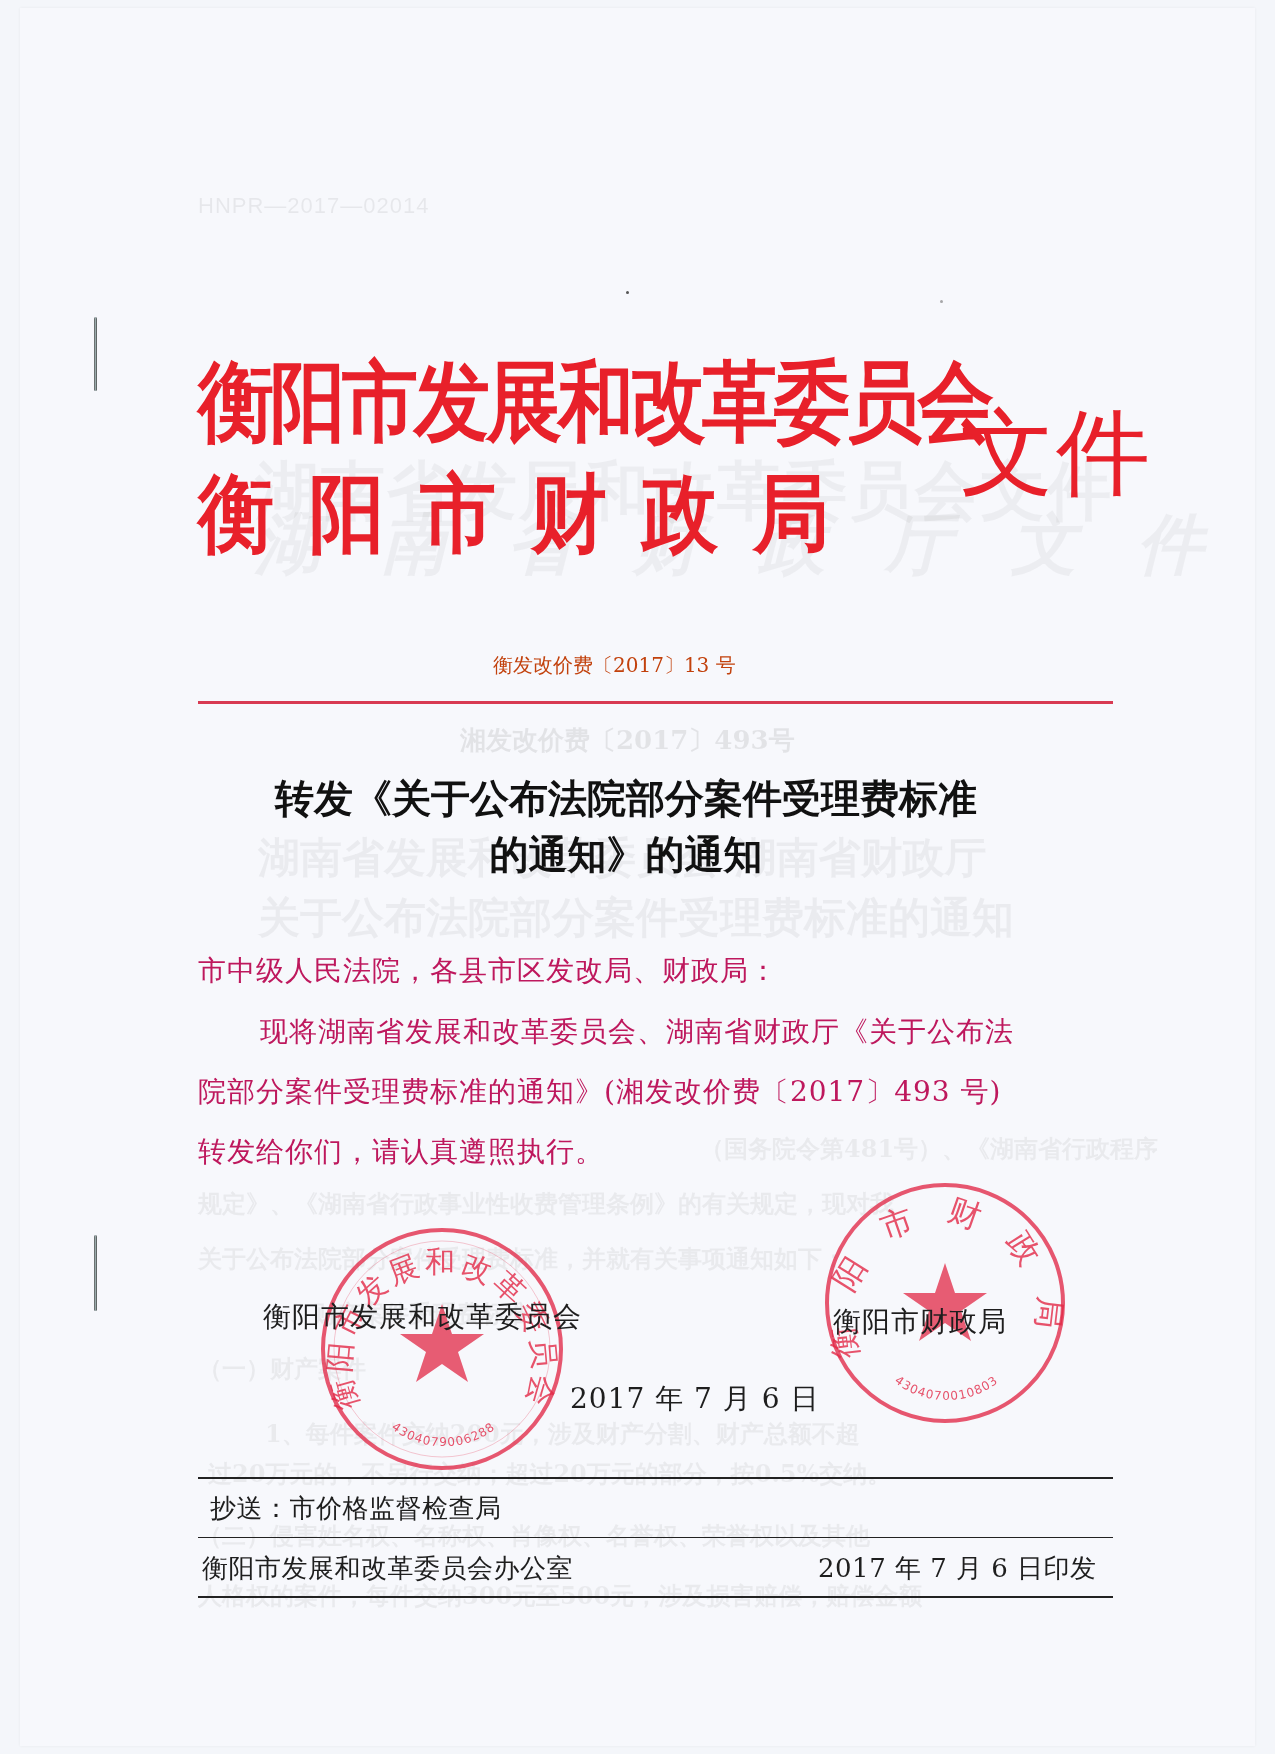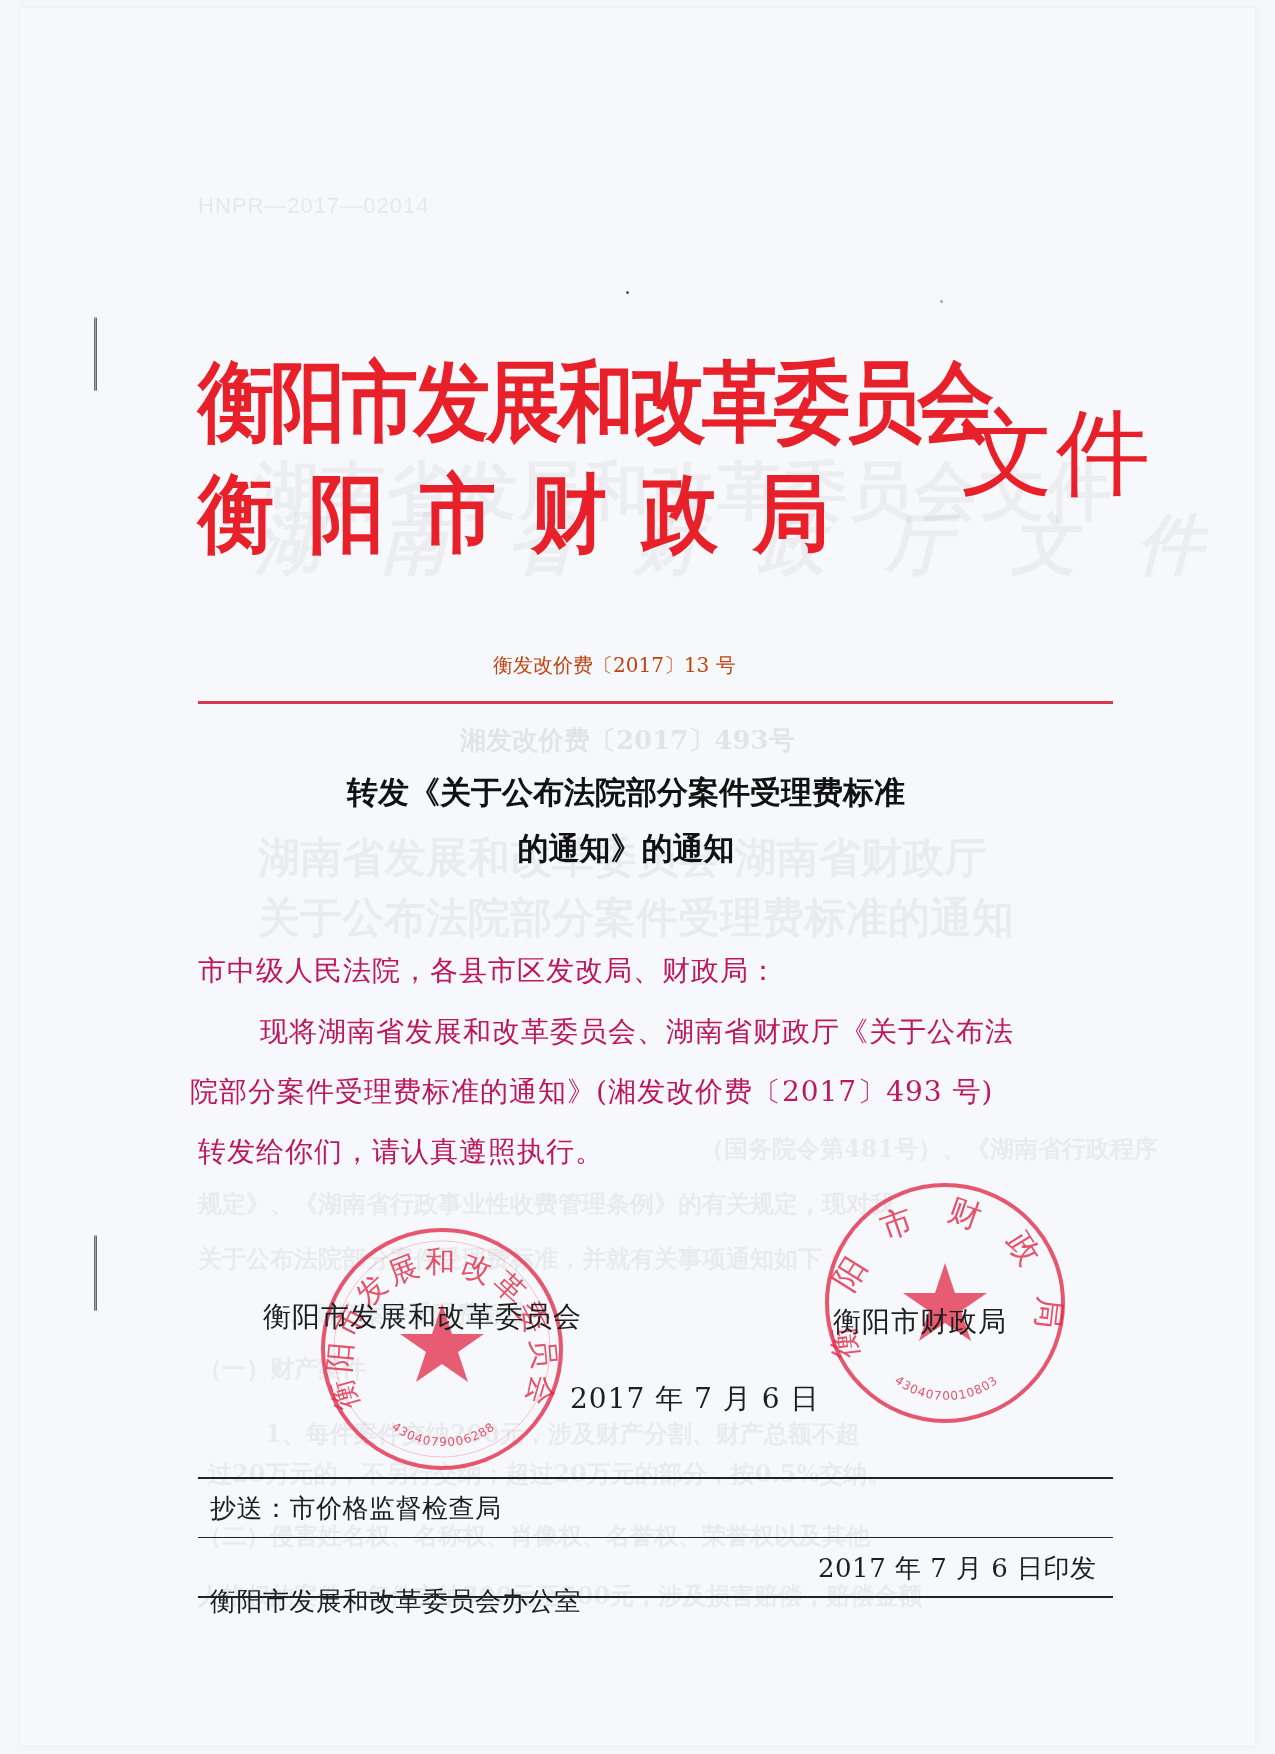--- a/index.html
+++ b/index.html
@@ -31,43 +31,43 @@
   
   .red { color: #e8202a; font-family: "DejaVu Serif", "Liberation Serif", serif; font-weight: bold; }
   .hdr1 { left: 198px; top: 345px; font-size: 76px; letter-spacing: -4px; transform: scaleY(1.15); transform-origin: left top; }
   .hdr2 { left: 198px; top: 458px; font-size: 76px; transform: scaleY(1.12); transform-origin: left top; }
   .hdr2 span { display: inline-block; width: 111px; }
   .hdr-wenjian { left: 960px; top: 390px; font-size: 94px; font-weight: normal; letter-spacing: 2px; }
 
   .docno { left: 493px; top: 652px; font-size: 20px; color: #c2410c; }
   .red-rule { left: 198px; top: 701px; width: 915px; height: 3px; background: #d83a52; }
 
-  .title { left: 0; width: 1252px; text-align: center; font-size: 31px; font-weight: bold; color: #111; letter-spacing: 0px; }
+  .title { left: 0; width: 1252px; text-align: center; font-size: 39px; font-weight: bold; color: #111; letter-spacing: 0px; }
   .title1 { top: 772px; }
   .title2 { top: 828px; }
 
   .body-text { font-size: 28px; color: #be185d; letter-spacing: 1px; }
   .salutation { left: 198px; top: 952px; }
   .p1 { left: 260px; top: 1013px; }
-  .p2 { left: 190px; top: 1073px; }
+  .p2 { left: 198px; top: 1073px; }
   .p3 { left: 198px; top: 1133px; }
 
   
   .seal { position: absolute; border-radius: 50%; border: 4px solid rgba(226,40,70,0.78); box-sizing: border-box; }
   .seal svg { position: absolute; left: -4px; top: -4px; overflow: visible; }
 
   .sign { font-size: 28px; color: #1e1e1e; letter-spacing: 1px; }
   .sign-left { left: 263px; top: 1298px; }
   .sign-right { left: 833px; top: 1303px; }
   .date { left: 570px; top: 1380px; font-size: 28px; color: #1e1e1e; letter-spacing: 1px; }
 
   .foot-rule { position: absolute; left: 198px; width: 915px; height: 2px; background: #222; }
   .foot-text { font-size: 26px; color: #1e1e1e; letter-spacing: 0.5px; }
   .cc { left: 210px; top: 1491px; }
-  .issuer { left: 210px; top: 1551px; margin-top: 33px; }
+  .issuer { left: 202px; top: 1551px; }
   .issuedate { left: 818px; top: 1551px; }
 
   .speck { position: absolute; width: 3px; height: 3px; border-radius: 50%; background: #555; }
 </style>
 </head>
 <body>
 
 <div class="page"></div>
 
 <div class="staple" style="left:94px; top:317px; height:74px;"></div>

